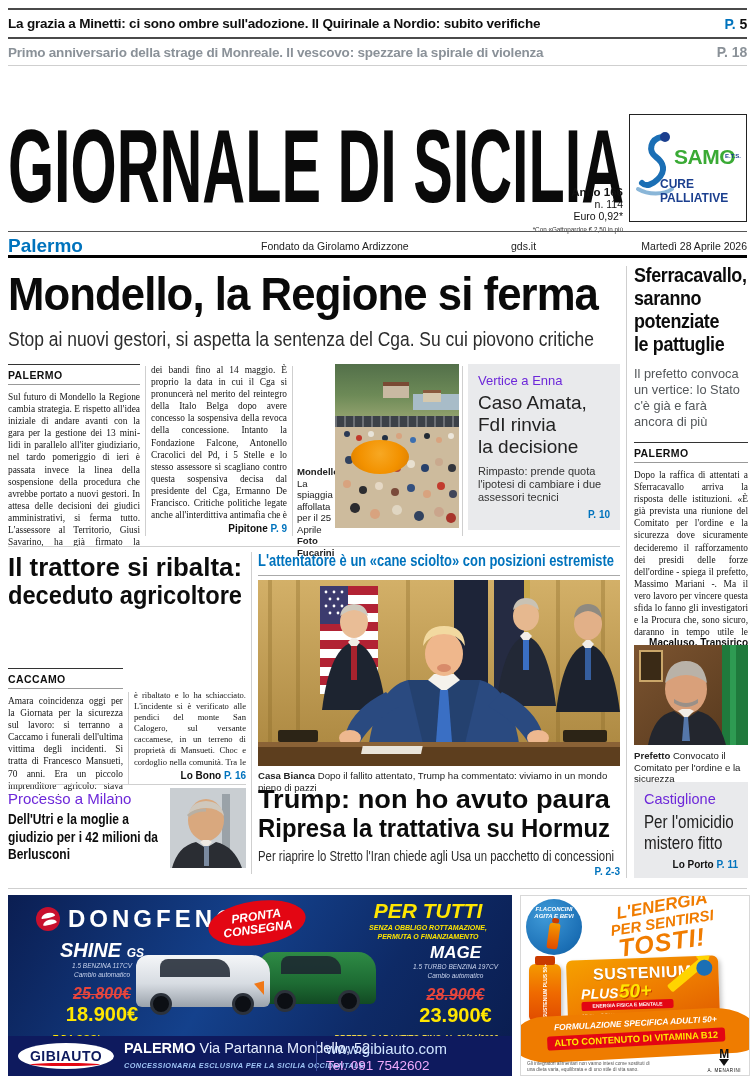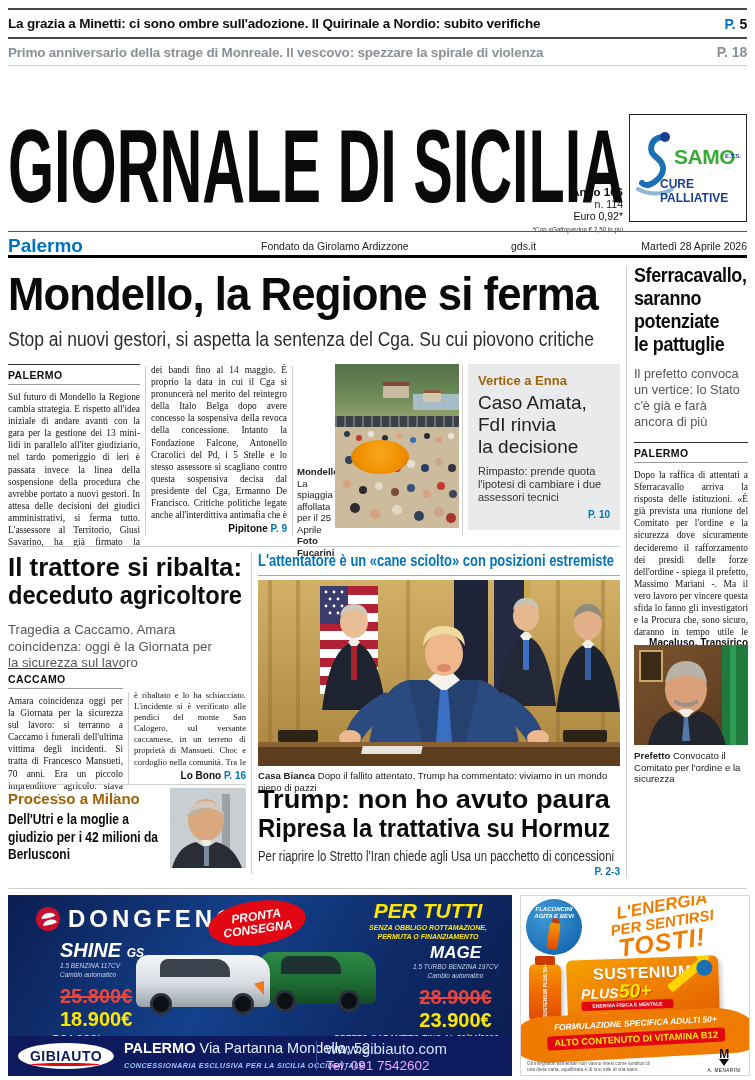--- a/index.html
+++ b/index.html
@@ -46,21 +46,21 @@
   
   .kicker { font-size:10.5px; font-weight:800; letter-spacing:0.4px; color:#0f0f0f;
     border-top:1.5px solid #333; border-bottom:1px solid #999; padding:4px 0 3px; }
   .serif { font-family:"Liberation Serif", serif; font-size:9.4px; line-height:12.1px;
     text-align:justify; color:#141414; overflow:hidden; hyphens:auto; }
   .byline { font-size:10px; font-weight:800; color:#0f0f0f; text-align:right; }
   .pageref { color:#0073bd; font-weight:800; font-size:10px; }
   .vrule { position:absolute; width:1px; background:#cfcfcf; }
   .hrule { position:absolute; height:1px; background:#cfcfcf; }
   .graybox { background:#e9eaec; }
-  .bluekick { color:#a16207; font-weight:700; }
+  .bluekick { color:#6d28d9; font-weight:400; }
   .standfirst { color:#53575a; font-size:13.2px; line-height:16.5px; }
   .caption { font-size:9.6px; line-height:11.5px; color:#222; }
   .caption b { font-weight:800; }
   .pre { white-space:pre-line; }
 
   
   .beach { position:absolute; left:335px; top:364px; width:124px; height:164px; background:#cdbb9d; overflow:hidden; }
   .beach .hill { position:absolute; left:0; top:0; width:100%; height:52px;
     background:linear-gradient(180deg,#53704a 0%,#6d8a57 60%,#8fa06c 100%); }
   .beach .sea { position:absolute; right:0; top:30px; width:46px; height:16px; background:#a8bcc8; }
@@ -89,24 +89,24 @@
   .df-logo { position:absolute; left:28px; top:10px; display:flex; align-items:center; gap:8px; }
   .df-circle { width:24px; height:24px; border-radius:50%; background:#c8102e; position:relative; }
   .df-circle::after { content:""; position:absolute; left:5px; top:6px; width:14px; height:5px;
     background:#fff; border-radius:50% 50% 50% 50%/ 80% 80% 20% 20%; transform:rotate(-14deg);
     box-shadow:0 7px 0 0 #fff; }
   .df-brand { font-size:24px; font-weight:800; letter-spacing:4px; }
   .df-badge { position:absolute; left:200px; top:6px; width:98px; height:44px; background:#e30613;
     border-radius:50%; transform:rotate(-8deg); display:flex; flex-direction:column; align-items:center;
     justify-content:center; font-style:italic; font-weight:800; font-size:12px; line-height:13px; color:#fff; }
   .df-model { font-style:italic; font-weight:800; }
-  .df-left { position:absolute; left:52px; top:44px; }
+  .df-left { position:absolute; left:52px; top:44px;text-align:center; }
   .df-left .m { font-size:20px; } .df-left .m small{ font-size:12px; font-weight:800; }
   .df-spec { font-size:6.5px; font-style:italic; color:#c9d4ee; line-height:8.5px; }
-  .df-old { font-size:20px; font-weight:800; color:#e8453c; text-decoration:line-through; margin-top:6px; }
+  .df-old { font-size:16px; font-weight:800; color:#e8453c; text-decoration:line-through; margin-top:6px;font-style:italic; }
   .df-new { font-size:20px; font-weight:800; color:#ffe600; }
   .df-promo1 { position:absolute; left:44px; top:138px; font-size:9px; font-style:italic; font-weight:800; color:#ffe600; }
   .df-promo2 { position:absolute; left:44px; top:150px; font-size:10px; font-style:italic; font-weight:900; color:#ffe600; }
   .df-right { position:absolute; right:14px; top:4px; width:140px; text-align:center; }
   .df-pt { font-size:21px; font-style:italic; font-weight:900; color:#ffe600; }
   .df-ptsub { font-size:7px; font-style:italic; font-weight:800; color:#ffe600; line-height:9px; }
   .df-right2 { position:absolute; right:14px; top:48px; text-align:center; }
   .df-right2 .m { font-size:17px; }
   .df-guar { position:absolute; right:14px; top:138px; font-size:8.3px; font-style:italic; font-weight:800; color:#f3d94a; }
   .car { position:absolute; height:52px; border-radius:12px 18px 6px 6px; }
@@ -297,27 +297,37 @@
     <path d="M40 54 Q52 62 64 54 L64 58 Q52 66 40 58 Z" fill="#9a9088"></path>
     <path d="M14 100 Q20 70 40 66 L52 74 L64 66 Q84 70 92 100 Z" fill="#23262e"></path>
     <path d="M44 66 L52 74 L60 66 L56 64 L48 64 Z" fill="#f2ede6"></path>
     <path d="M50 72 L54 72 L56 96 L48 96 Z" fill="#5577aa"></path>
   </svg>
   <div class="abs caption" style="left:634px;top:750px;width:114px">
     <b>Prefetto</b>
     <span>Convocato il Comitato per l'ordine e la sicurezza</span>
   </div>
 
+  <div class="abs graybox" style="left:634px;top:782px;width:114px;height:96px;padding:9px 10px">
+    <div class="bluekick" style="font-size:14.5px">Castiglione</div>
+    <div style="width:118px;transform:scaleX(.82);transform-origin:left top">
+      <div class="pre" style="font-size:18.5px;line-height:21px;color:#222;margin-top:4px">Per l'omicidio
+mistero fitto</div>
+    </div>
+    <div style="position:absolute;right:10px;bottom:8px;font-size:10px">
+      <b>Lo Porto</b>
+      <span class="pageref">P. 11</span>
+    </div>
+  </div>
 
   <div class="hrule" style="left:8px;top:546px;width:612px"></div>
   <svg class="abs" style="left:8px;top:552px" width="240" height="62">
     <text x="0" y="24" font-size="25" font-weight="bold" fill="#0c0c0c" textLength="234" lengthAdjust="spacingAndGlyphs">Il trattore si ribalta:</text>
     <text x="0" y="52" font-size="25" font-weight="bold" fill="#0c0c0c" textLength="234" lengthAdjust="spacingAndGlyphs">deceduto agricoltore</text>
   </svg>
-  <div class="abs standfirst" style="left:8px;top:622px;width:210px">Tragedia a Caccamo. Amara coincidenza: oggi è la Giornata per la sicurezza sul lavoro</div>
   <div class="abs" style="left:8px;top:668px;width:115px">
     <div class="kicker">CACCAMO</div>
     <div class="serif" style="margin-top:6px;height:100px">Amara coincidenza oggi per la Giornata per la sicurezza sul lavoro: si terranno a Caccamo i funerali dell'ultima vittima degli incidenti. Si tratta di Francesco Mansueti, 70 anni. Era un piccolo imprenditore agricolo: stava lavorando sul suo trattore che si</div>
   </div>
   <div class="vrule" style="left:128px;top:692px;height:92px"></div>
   <div class="abs" style="left:134px;top:690px;width:112px">
     <div class="serif" style="height:80px;font-size:8.6px;line-height:11.1px">è ribaltato e lo ha schiacciato. L'incidente si è verificato alle pendici del monte San Calogero, sul versante caccamese, in un terreno di proprietà di Mansueti. Choc e cordoglio nella comunità. Tra le altre iniziative per la Giornata da segnalare «Sicurezza con delitto» promossa da Panormedil CPT, col patrocinio della direzione regionale Inail, che si svolgerà dalle 9 nella sede di Panormedil CPT, via Borremans 17 a Palermo.</div>
     <div class="byline">
       <span>Lo Bono</span>
       <span class="pageref">P. 16</span>

